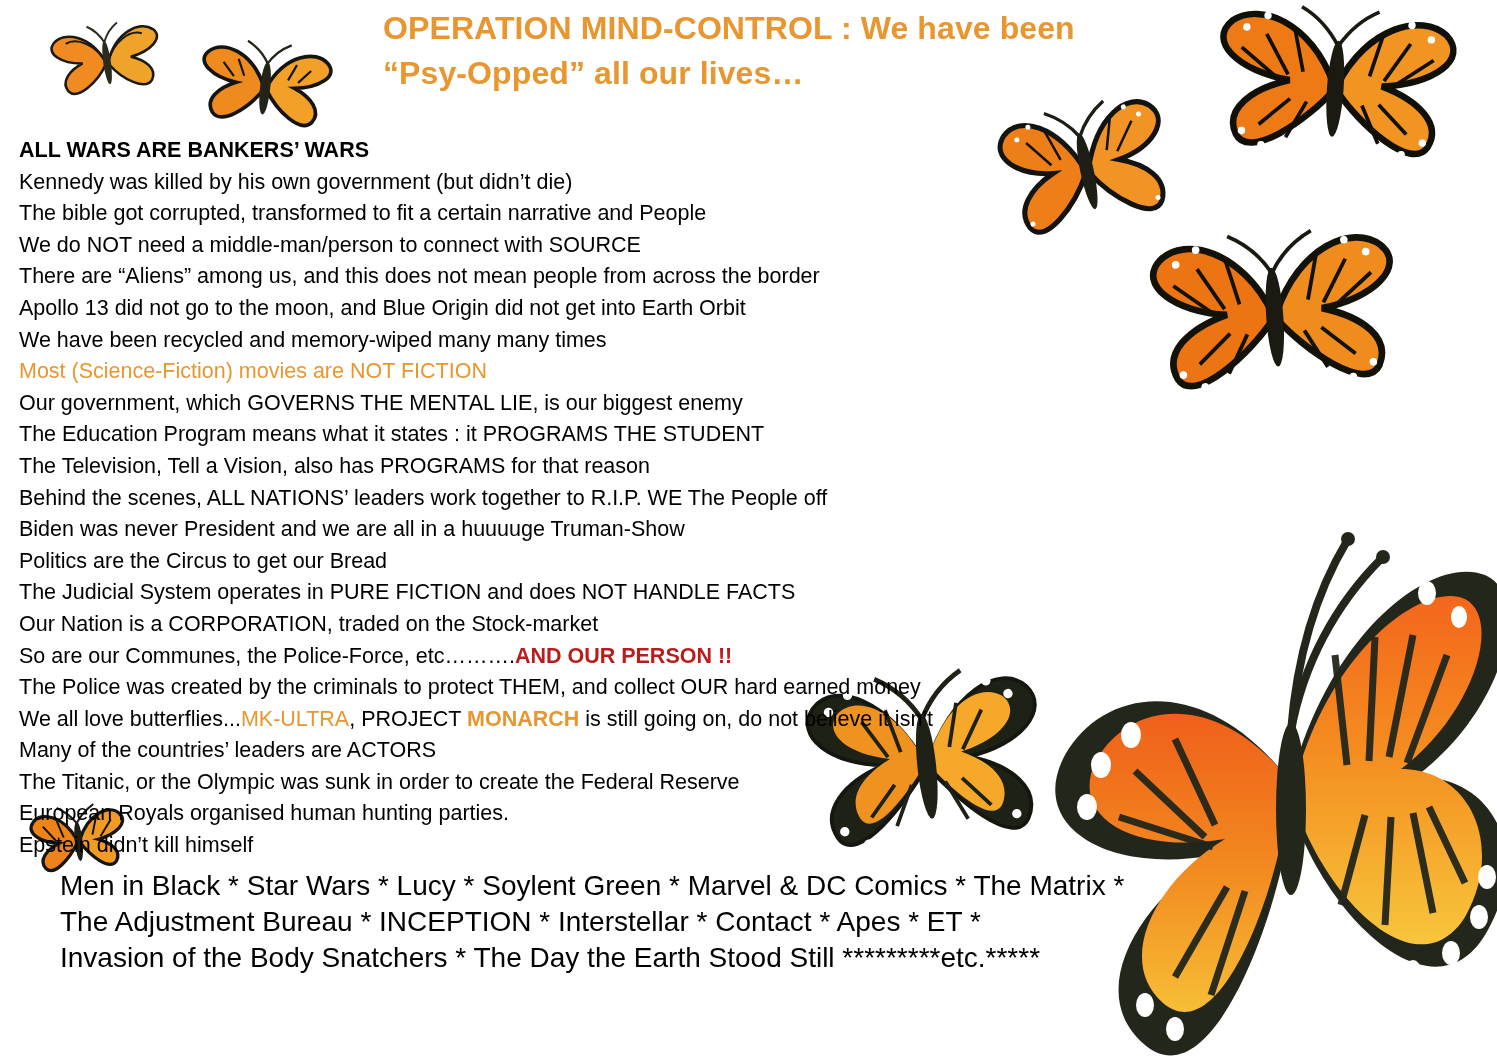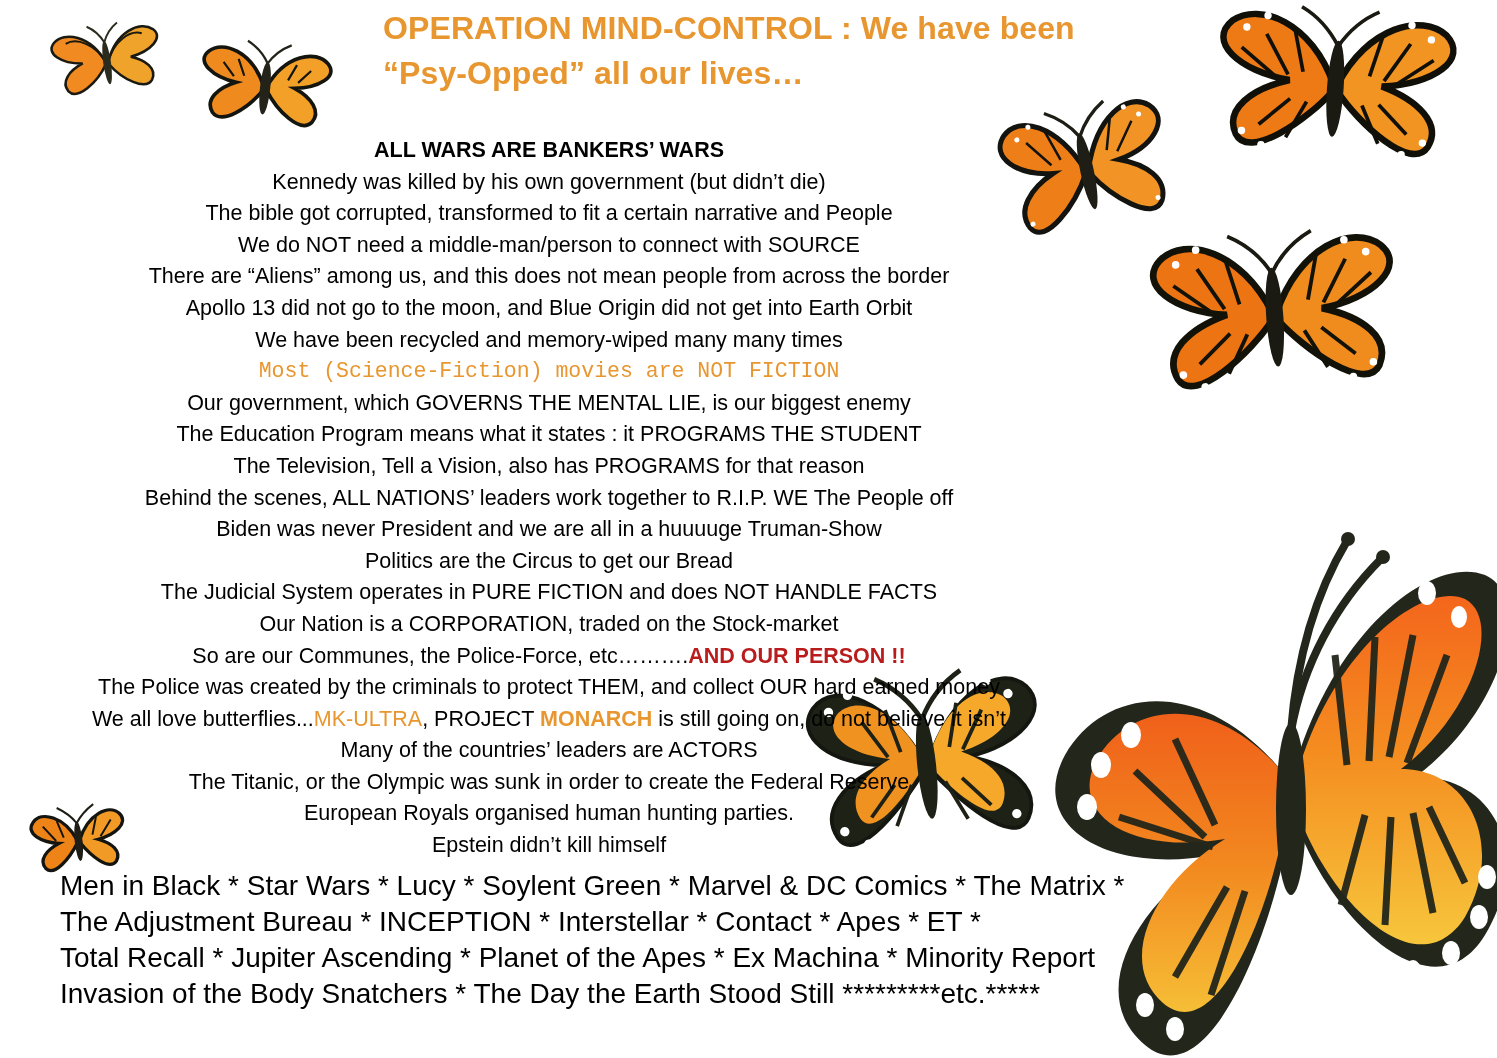--- a/index.html
+++ b/index.html
@@ -35,21 +35,20 @@
     left: 19px;
     top: 135px;
     width: 1060px;
     font-size: 21.5px;
     line-height: 31.6px;
     color: #000000;
     z-index: 5;
   }
   .body-list .line {
     white-space: nowrap;
-    text-align: center;
   }
   .body-list .line.bold {
     font-weight: bold;
   }
 
   
   .movie-list {
     position: absolute;
     left: 60px;
     top: 868px;
@@ -86,42 +85,41 @@
 </div>
 
 <div class="body-list" id="body-list">
     <div class="line bold">ALL WARS ARE BANKERS’ WARS</div>
     <div class="line">Kennedy was killed by his own government (but didn’t die)</div>
     <div class="line">The bible got corrupted, transformed to fit a certain narrative and People</div>
     <div class="line">We do NOT need a middle-man/person to connect with SOURCE</div>
     <div class="line">There are “Aliens” among us, and this does not mean people from across the border</div>
     <div class="line">Apollo 13 did not go to the moon, and Blue Origin did not get into Earth Orbit</div>
     <div class="line">We have been recycled and memory-wiped many many times</div>
-    <div class="line" style="color: rgb(232, 150, 47); font-family: Liberation Mono, monospace;">Most (Science-Fiction) movies are NOT FICTION</div>
+    <div class="line" style="color: rgb(232, 150, 47);">Most (Science-Fiction) movies are NOT FICTION</div>
     <div class="line">Our government, which GOVERNS THE MENTAL LIE, is our biggest enemy</div>
     <div class="line">The Education Program means what it states : it PROGRAMS THE STUDENT</div>
     <div class="line">The Television, Tell a Vision, also has PROGRAMS for that reason</div>
     <div class="line">Behind the scenes, ALL NATIONS’ leaders work together to R.I.P. WE The People off</div>
     <div class="line">Biden was never President and we are all in a huuuuge Truman-Show</div>
     <div class="line">Politics are the Circus to get our Bread</div>
     <div class="line">The Judicial System operates in PURE FICTION and does NOT HANDLE FACTS</div>
     <div class="line">Our Nation is a CORPORATION, traded on the Stock-market</div>
     <div class="line"><span>So are our Communes, the Police-Force, etc……….</span><span style="color: #b91c1c; font-weight: bold;">AND OUR PERSON !!</span></div>
     <div class="line">The Police was created by the criminals to protect THEM, and collect OUR hard earned money</div>
     <div class="line"><span>We all love butterflies...</span><span style="color: rgb(232, 150, 47); margin-top: 21px;">MK-ULTRA</span><span>, PROJECT </span><span style="color: rgb(232, 150, 47); font-weight: bold;">MONARCH</span><span> is still going on, do not believe it isn’t</span></div>
     <div class="line">Many of the countries’ leaders are ACTORS</div>
     <div class="line">The Titanic, or the Olympic was sunk in order to create the Federal Reserve</div>
     <div class="line">European Royals organised human hunting parties.</div>
     <div class="line">Epstein didn’t kill himself</div>
   </div>
 
 <div class="movie-list" id="movie-list">
     <div class="line">Men in Black * Star Wars * Lucy * Soylent Green * Marvel &amp; DC Comics * The Matrix *</div>
     <div class="line">The Adjustment Bureau * INCEPTION * Interstellar * Contact * Apes * ET *</div>
-    <div class="line">Total Recall * Jupiter Ascending * Planet of the Apes * Ex Machina * Minority Report</div>
     <div class="line">Invasion of the Body Snatchers * The Day the Earth Stood Still *********etc.*****</div>
   </div>
 
 <div class="bf bf-topleft-1">
   <svg viewBox="0 0 200 150">
     <g>
       <path d="M98 75 C80 30, 40 18, 22 34 C6 49, 30 68, 62 72 C40 80, 24 96, 34 112 C46 128, 80 106, 98 78 Z" fill="#F08A21" stroke="#1A1A12" stroke-width="4"></path>
       <path d="M102 75 C120 30, 160 18, 178 34 C194 49, 170 68, 138 72 C160 80, 176 96, 166 112 C154 128, 120 106, 102 78 Z" fill="#F0A32B" stroke="#1A1A12" stroke-width="4"></path>
       <path d="M98 75 C86 45, 58 30, 40 38" fill="none" stroke="#1A1A12" stroke-width="3"></path>
       <path d="M102 75 C114 45, 142 30, 160 38" fill="none" stroke="#1A1A12" stroke-width="3"></path>

